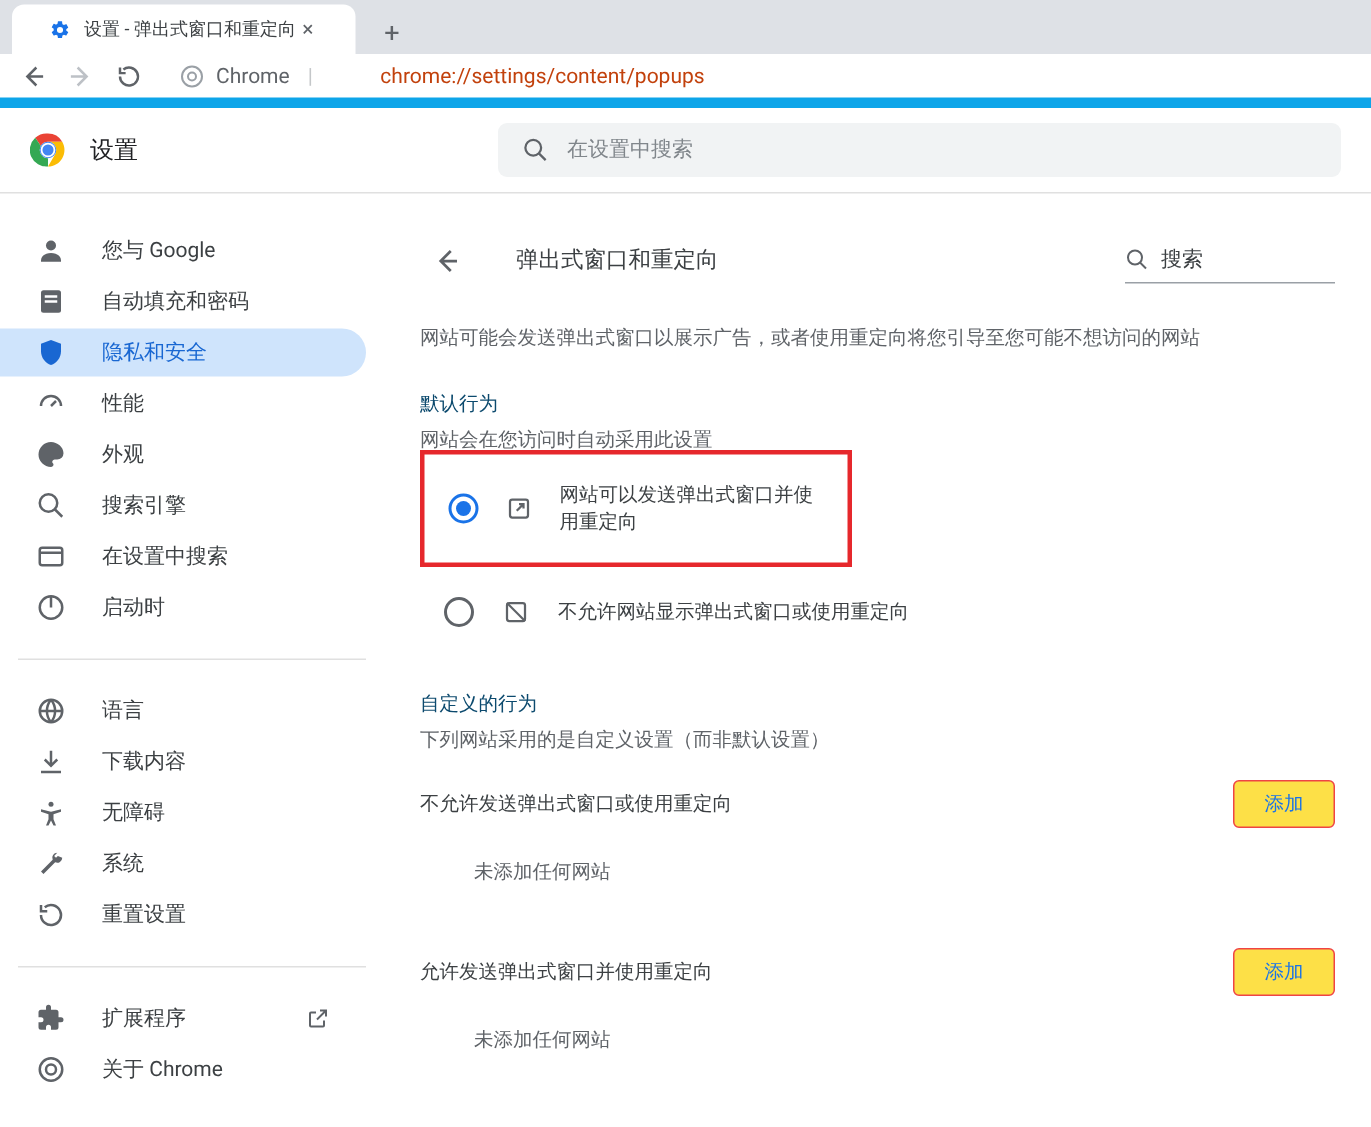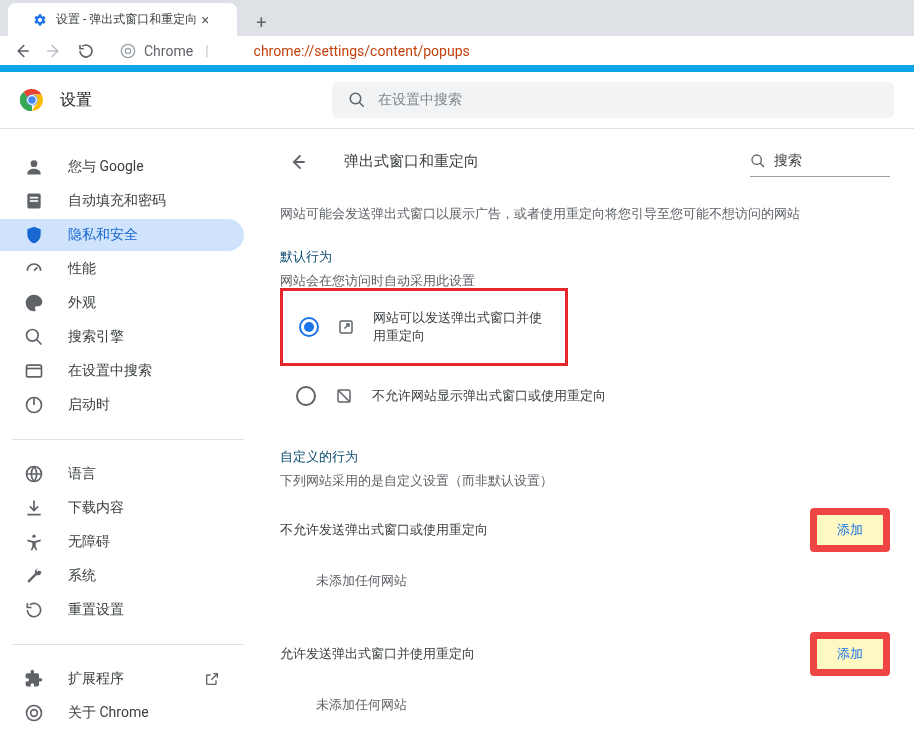--- a/index.html
+++ b/index.html
@@ -62,21 +62,21 @@
     .radio-row { display: flex; align-items: center; gap: 18px; padding: 10px 16px; cursor: pointer; }
     .radio { width: 20px; height: 20px; border: 2px solid #5f6368; border-radius: 50%; display: flex; align-items: center; justify-content: center; flex-shrink: 0; }
     .radio.checked { border-color: #1a73e8; }
     .radio.checked::after { content: ""; width: 10px; height: 10px; background: #1a73e8; border-radius: 50%; }
     .radio-icon { width: 20px; height: 20px; color: #5f6368; display: flex; align-items: center; justify-content: center; }
     .radio-label { font-size: 13px; color: #3c4043; }
 
     .custom-section { margin-top: 32px; }
     .custom-row { display: flex; align-items: center; margin-top: 18px; margin-bottom: 6px; }
     .custom-row-title { font-size: 13px; color: #3c4043; }
-    .add-btn { margin-left: auto; padding: 6px 20px; border: 7px solid #ef4444; border-radius: 4px; color: #1a73e8; font-size: 13px; cursor: pointer; background: #fef9c3; }
+    .add-btn { margin-left: auto; padding: 6px 20px; border: 1px solid #ef4444; border-radius: 4px; color: #1a73e8; font-size: 13px; cursor: pointer; background: #fde047; }
     .empty-text { padding: 14px 0 14px 36px; color: #5f6368; font-size: 13px; }
 
     svg { display: block; }
   </style>
 </head>
 <body>
 
 <div class="tab-bar">
   <div class="tab">
     <span class="tab-icon">

